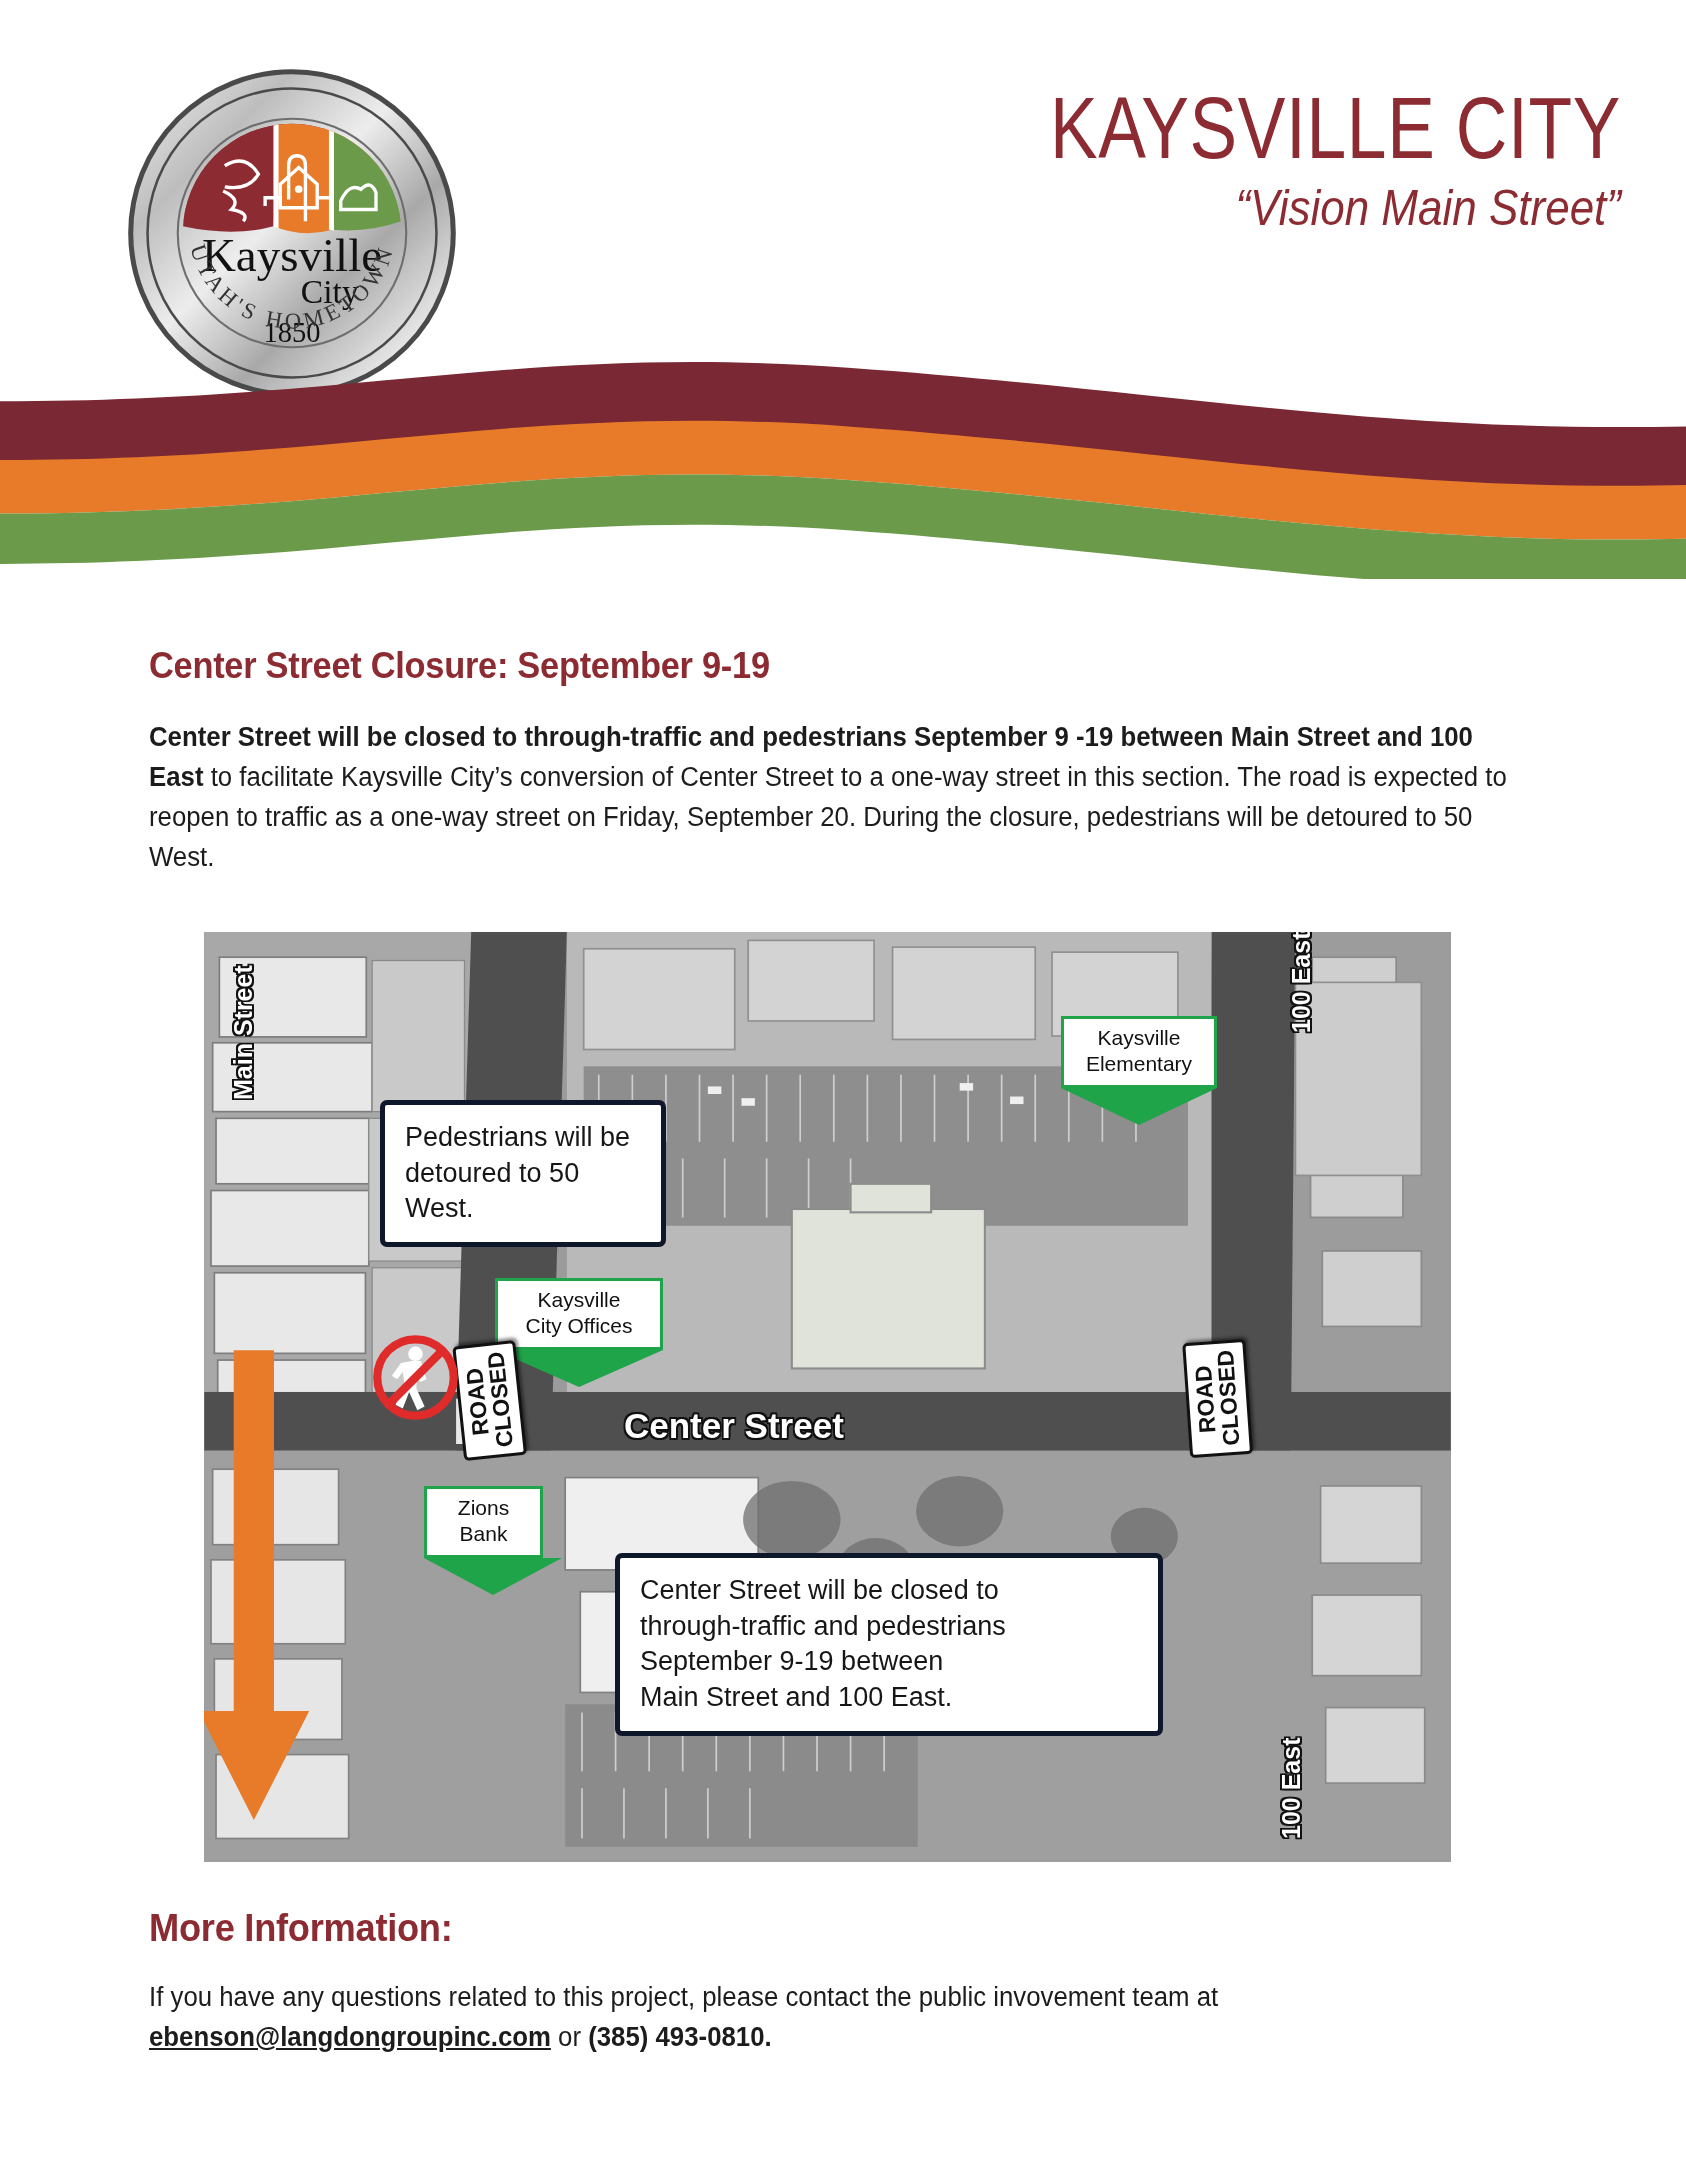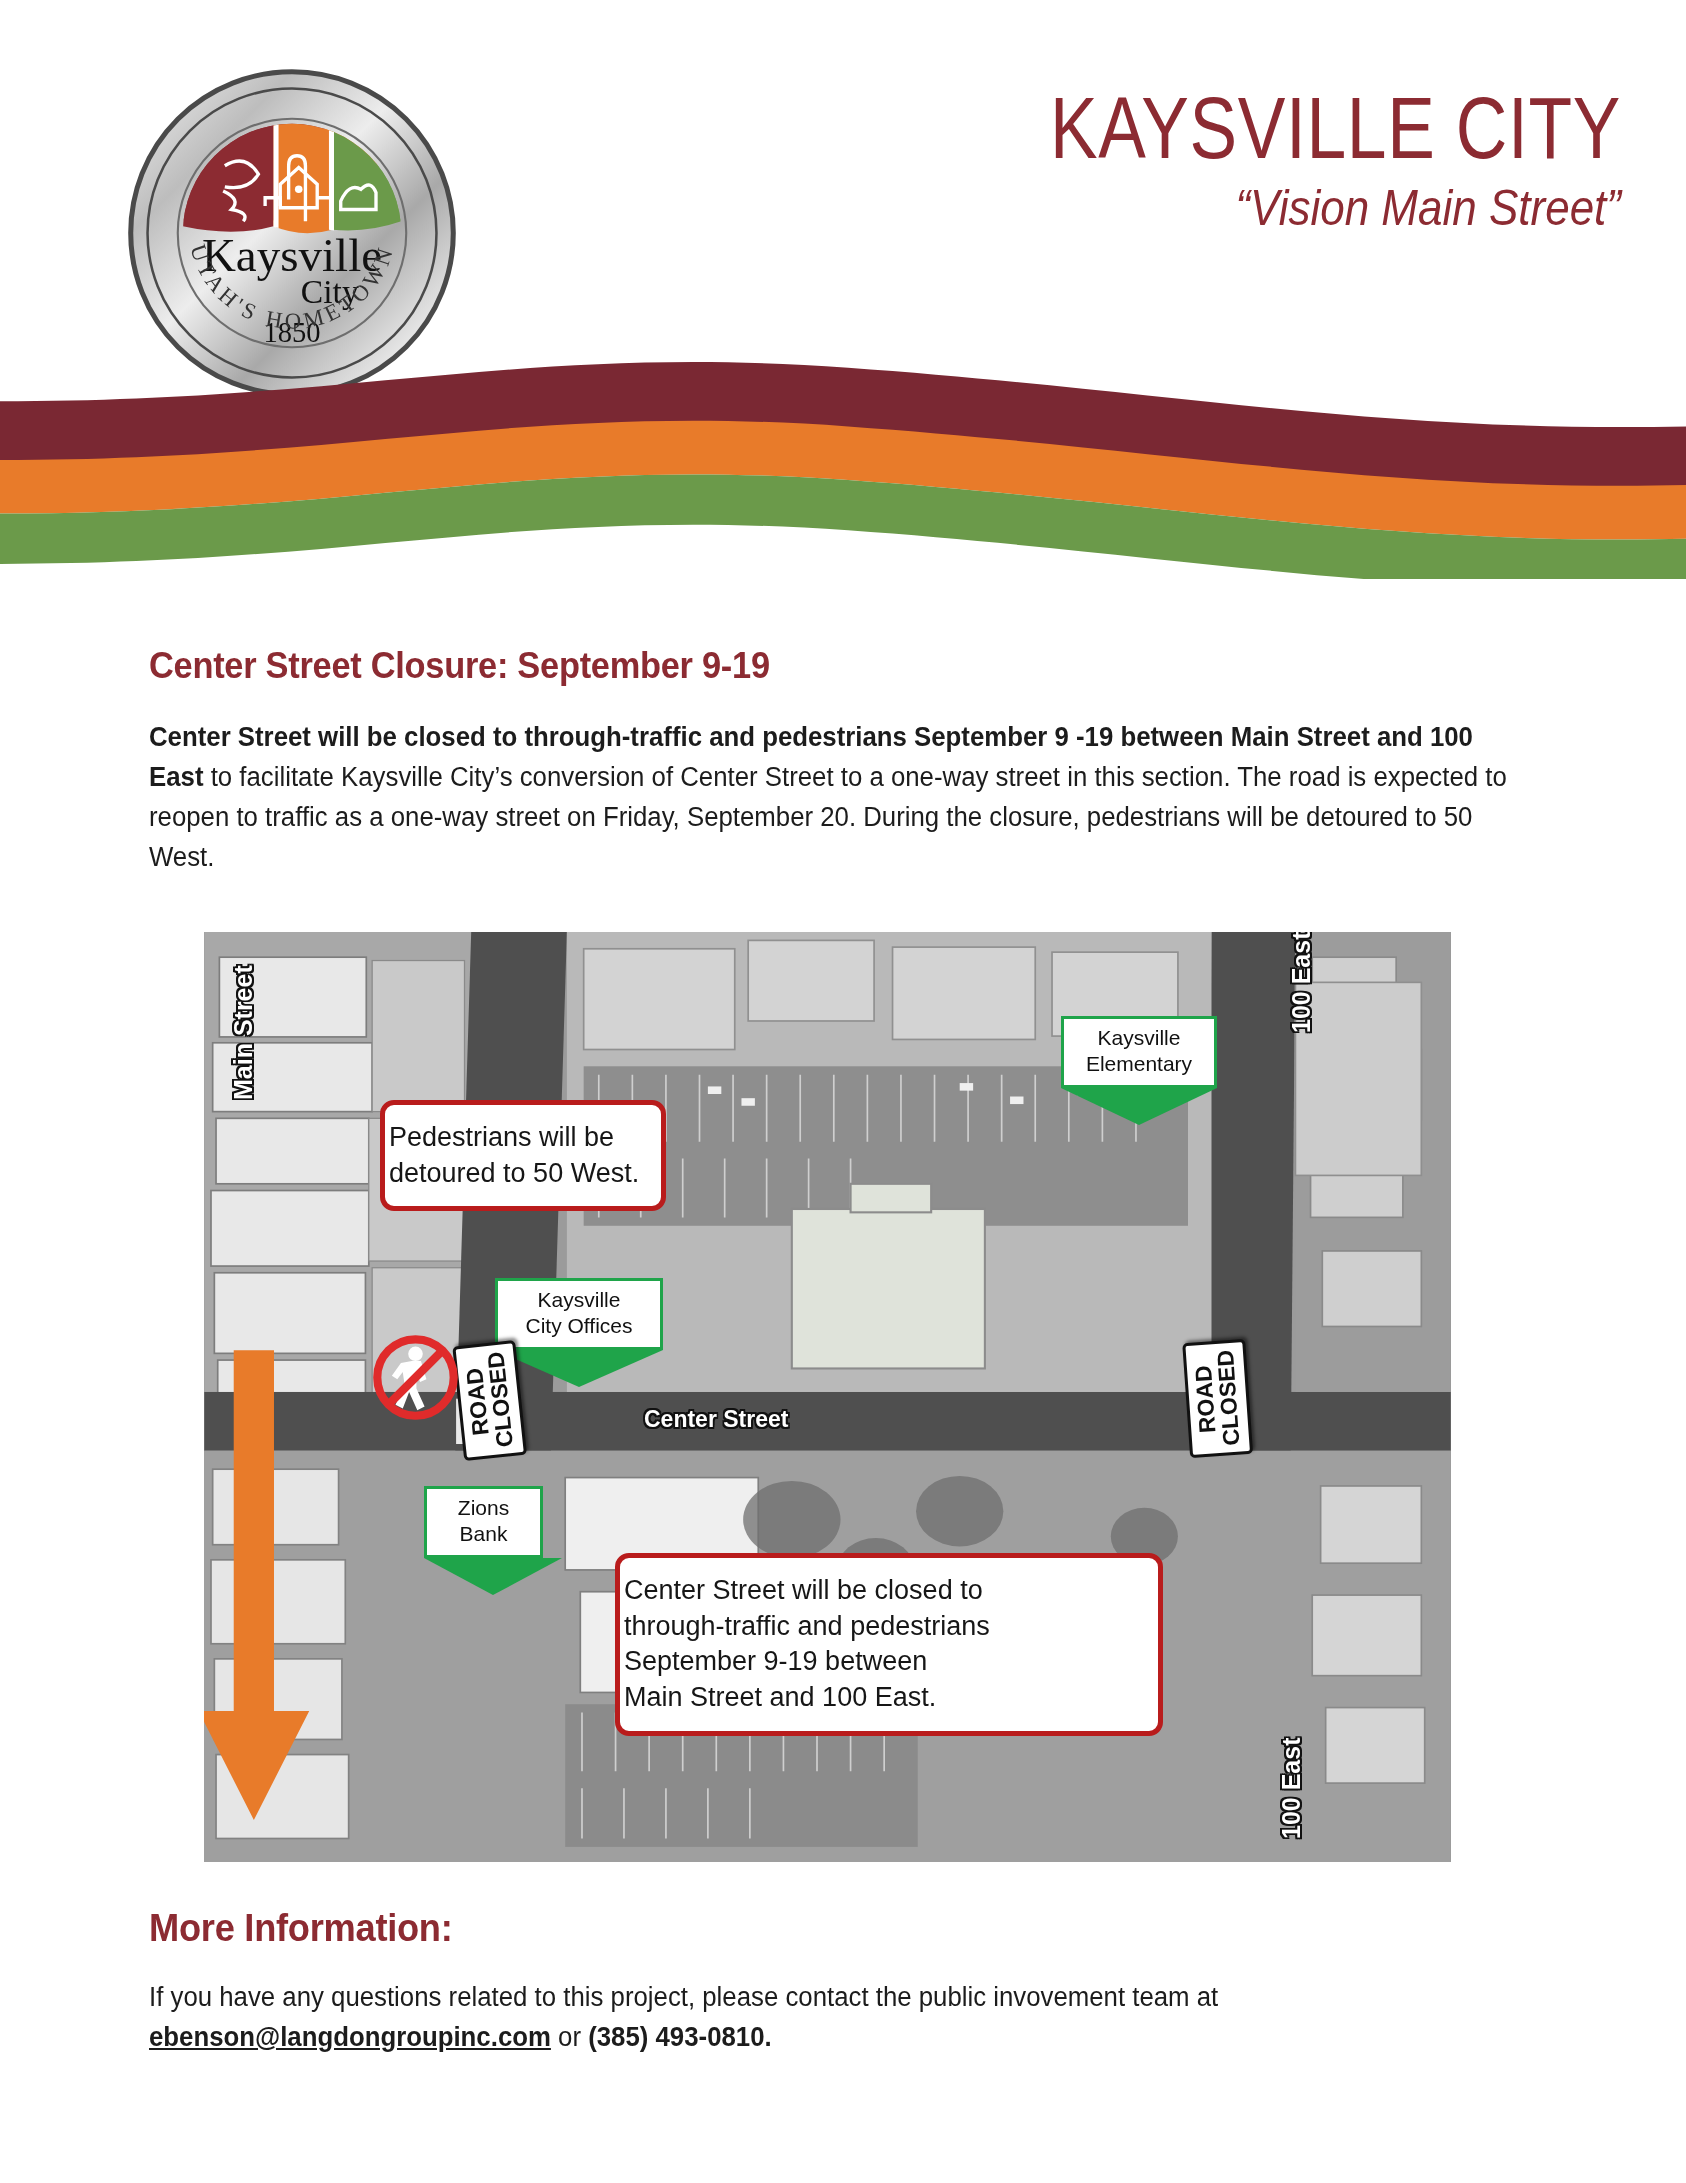--- a/index.html
+++ b/index.html
@@ -74,22 +74,22 @@
     white-space: pre-line;
   }
   .place-point {
     width: 100%; height: 0; border-left: solid transparent;
     border-right: solid transparent; border-top: 37px solid #1FA44A;
   }
 
   
   .callout { position: absolute; }
   .callout-box {
-    background: #fff; border: 5px solid #b91c1c; border-radius: 14px;
-    padding: 15px 4px; font-size: 27px; line-height: 1.32; color: #161616;
+    background: #fff; border: 5px solid #0f172a; border-radius: 7px;
+    padding: 15px 20px; font-size: 27px; line-height: 1.32; color: #161616;
     white-space: pre-line;
   }
 
   
   .road-closed-sign {
     position: absolute; background: #fff; border: 3.4px solid #111;
     border-radius: 5px; padding: 5px 6.7px;
     font-size: 23px; font-weight: bold; line-height: 1.02;
     color: #111; text-align: center; white-space: pre-line;
     box-shadow: 2.5px 2.5px 3.4px rgba(0,0,0,.45);
@@ -284,21 +284,21 @@
         <rect x="360" y="556" width="10" height="54"></rect>
       </g>
     </svg>
 
     <div class="street-label" style="left:25px; top:168px; transform: rotate(-90deg); transform-origin: left top;">Main Street</div>
 
     <div class="street-label" style="left:1083px; top:101px; transform: rotate(-90deg); transform-origin: left top;">100 East</div>
 
     <div class="street-label" style="left:1073px; top:907px; transform: rotate(-90deg); transform-origin: left top;">100 East</div>
 
-    <div class="street-label" style="left:440px; top:474px; font-size:23px;">Center Street</div>
+    <div class="street-label" style="left:420px; top:474px; font-size:35px;">Center Street</div>
 
     <div class="place-marker" style="left:857px; top:84px; width:156px;">
       <div class="place-box">Kaysville
 Elementary</div>
       <div class="place-point" style="border-left-width:78px; border-right-width:78px;"></div>
     </div>
 
     <div class="place-marker" style="left:291px; top:346px; width:168px;">
       <div class="place-box">Kaysville
 City Offices</div>

